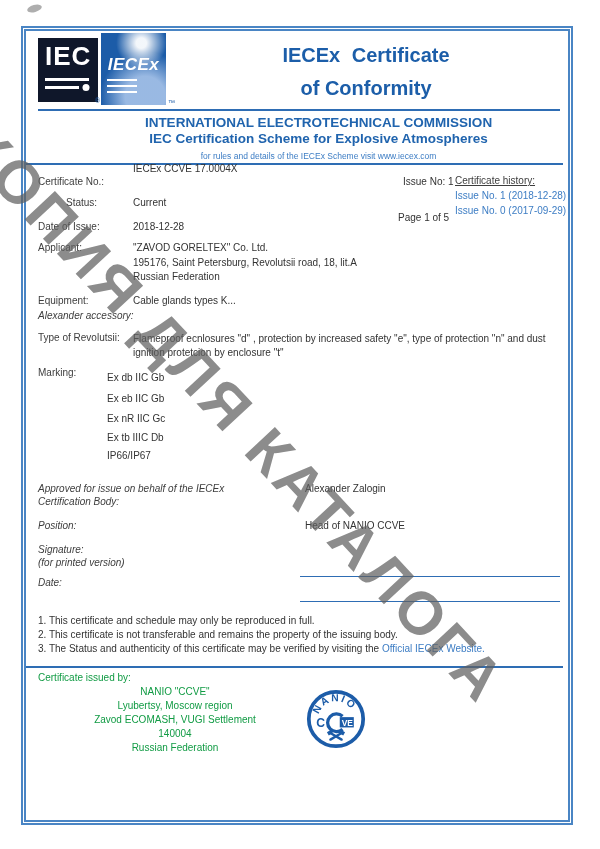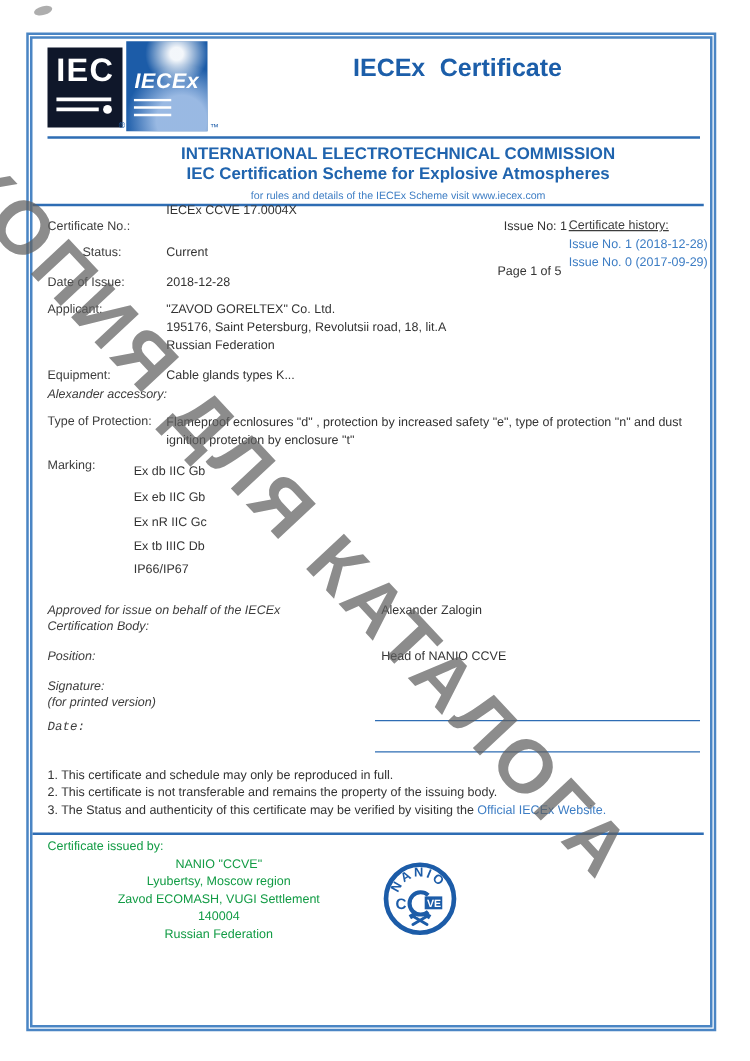--- a/index.html
+++ b/index.html
@@ -70,20 +70,21 @@
     <svg class="abs" style="left:6px; top:46px;" width="40" height="20">
       <rect x="0" y="0" width="30" height="2" fill="#fff"></rect>
       <rect x="0" y="6" width="30" height="2" fill="#fff"></rect>
       <rect x="0" y="12" width="30" height="2" fill="#fff"></rect>
     </svg>
   </div>
   <div class="abs mark" style="left:142px; top:68px;">™</div>
 
   <div class="title">
     <div class="title-l1">IECEx Certificate</div>
+    <div>of Conformity</div>
   </div>
 
   <div class="abs hline" style="left:12px; top:78px; width:522px;"></div>
 
   <div class="commission">
     <div class="c1">INTERNATIONAL ELECTROTECHNICAL COMMISSION</div>
     <div class="c2">IEC Certification Scheme for Explosive Atmospheres</div>
     <div class="c3">for rules and details of the IECEx Scheme visit www.iecex.com</div>
   </div>
 
@@ -105,42 +106,42 @@
 
   <span class="abs lbl" style="left:12px; top:211px;">Applicant:</span>
   <span class="abs val b" style="left:107px; top:211px;">"ZAVOD GORELTEX" Co. Ltd.</span>
   <span class="abs val b" style="left:107px; top:226px;">195176, Saint Petersburg, Revolutsii road, 18, lit.A</span>
   <span class="abs val b" style="left:107px; top:240px;">Russian Federation</span>
 
   <span class="abs lbl" style="left:12px; top:264px;">Equipment:</span>
   <span class="abs val b" style="left:107px; top:264px;">Cable glands types K...</span>
   <span class="abs lbl i" style="left:12px; top:279px;">Alexander accessory:</span>
 
-  <span class="abs lbl" style="left:12px; top:301px;">Type of Protection:</span>
+  <span class="abs lbl" style="left:12px; top:301px;">Type of Revolutsii:</span>
   <div class="abs val b" style="left:107px; top:301px; width:433px; white-space:normal; line-height:14px;">Flameproof ecnlosures "d" , protection by increased safety "e", type of protection "n" and dust ignition protetcion by enclosure "t"</div>
 
   <span class="abs lbl" style="left:12px; top:336px;">Marking:</span>
   <span class="abs val" style="left:81px; top:341px;">Ex db IIC Gb</span>
   <span class="abs val" style="left:81px; top:362px;">Ex eb IIC Gb</span>
   <span class="abs val" style="left:81px; top:382px;">Ex nR IIC Gc</span>
   <span class="abs val" style="left:81px; top:401px;">Ex tb IIIC Db</span>
   <span class="abs val" style="left:81px; top:419px;">IP66/IP67</span>
 
   <span class="abs lbl i" style="left:12px; top:452px;">Approved for issue on behalf of the IECEx</span>
   <span class="abs lbl i" style="left:12px; top:465px;">Certification Body:</span>
   <span class="abs val" style="left:279px; top:452px;">Alexander Zalogin</span>
 
   <span class="abs lbl i" style="left:12px; top:489px;">Position:</span>
   <span class="abs val" style="left:279px; top:489px;text-align:right;">Head of NANIO CCVE</span>
 
   <span class="abs lbl i" style="left:12px; top:513px;">Signature:</span>
   <span class="abs lbl i" style="left:12px; top:526px;">(for printed version)</span>
   <div class="abs sigline" style="left:274px; top:545px; width:260px;"></div>
 
-  <span class="abs lbl i" style="left:12px; top:546px;font-family:Liberation Mono, monospace;">Date:</span>
+  <span class="abs lbl i" style="left:12px; top:546px;">Date:</span>
   <div class="abs sigline" style="left:274px; top:570px; width:260px;"></div>
 
   <span class="abs val" style="left:12px; top:584px;">1. This certificate and schedule may only be reproduced in full.</span>
   <span class="abs val" style="left:12px; top:598px;">2. This certificate is not transferable and remains the property of the issuing body.</span>
   <span class="abs val" style="left:12px; top:612px;"><span>3. The Status and authenticity of this certificate may be verified by visiting the </span><span class="link">Official IECEx Website.</span></span>
 
   <div class="abs hline" style="left:0; top:635px; width:537px;"></div>
 
   <span class="abs lbl green" style="left:12px; top:641px;">Certificate issued by:</span>
   <div class="issuer-block">

